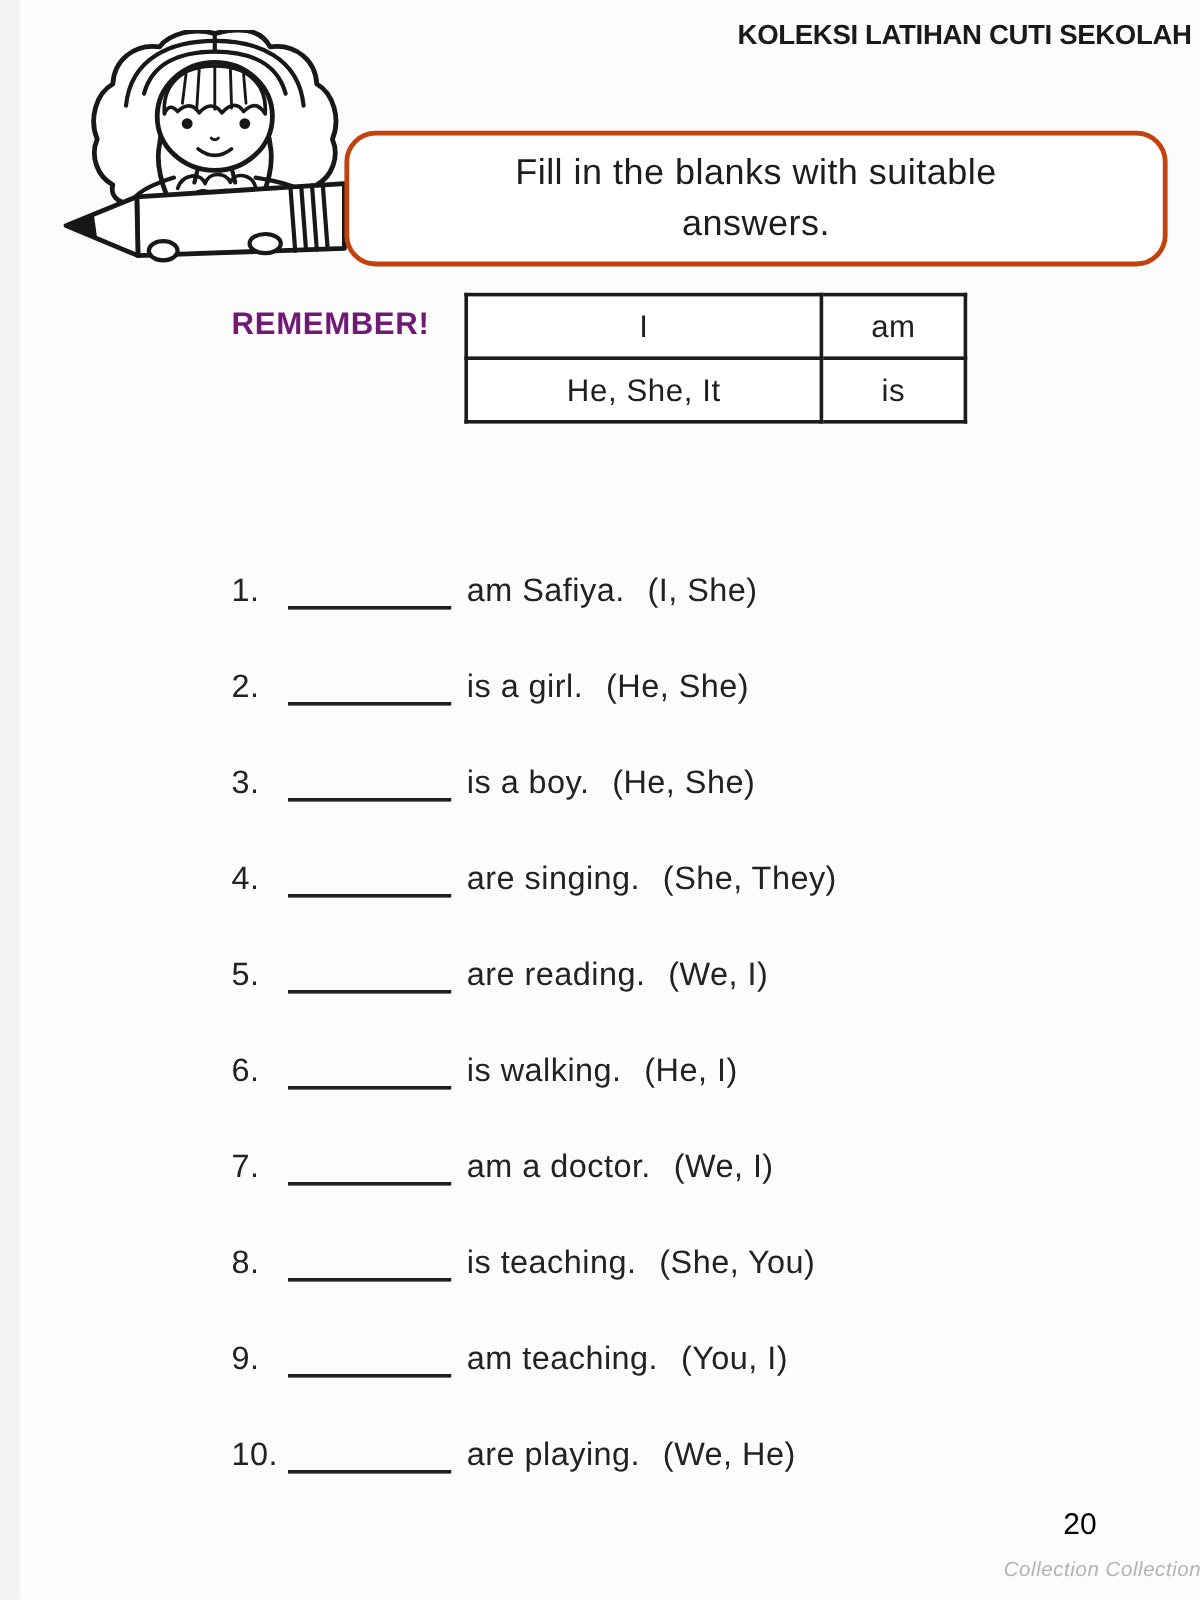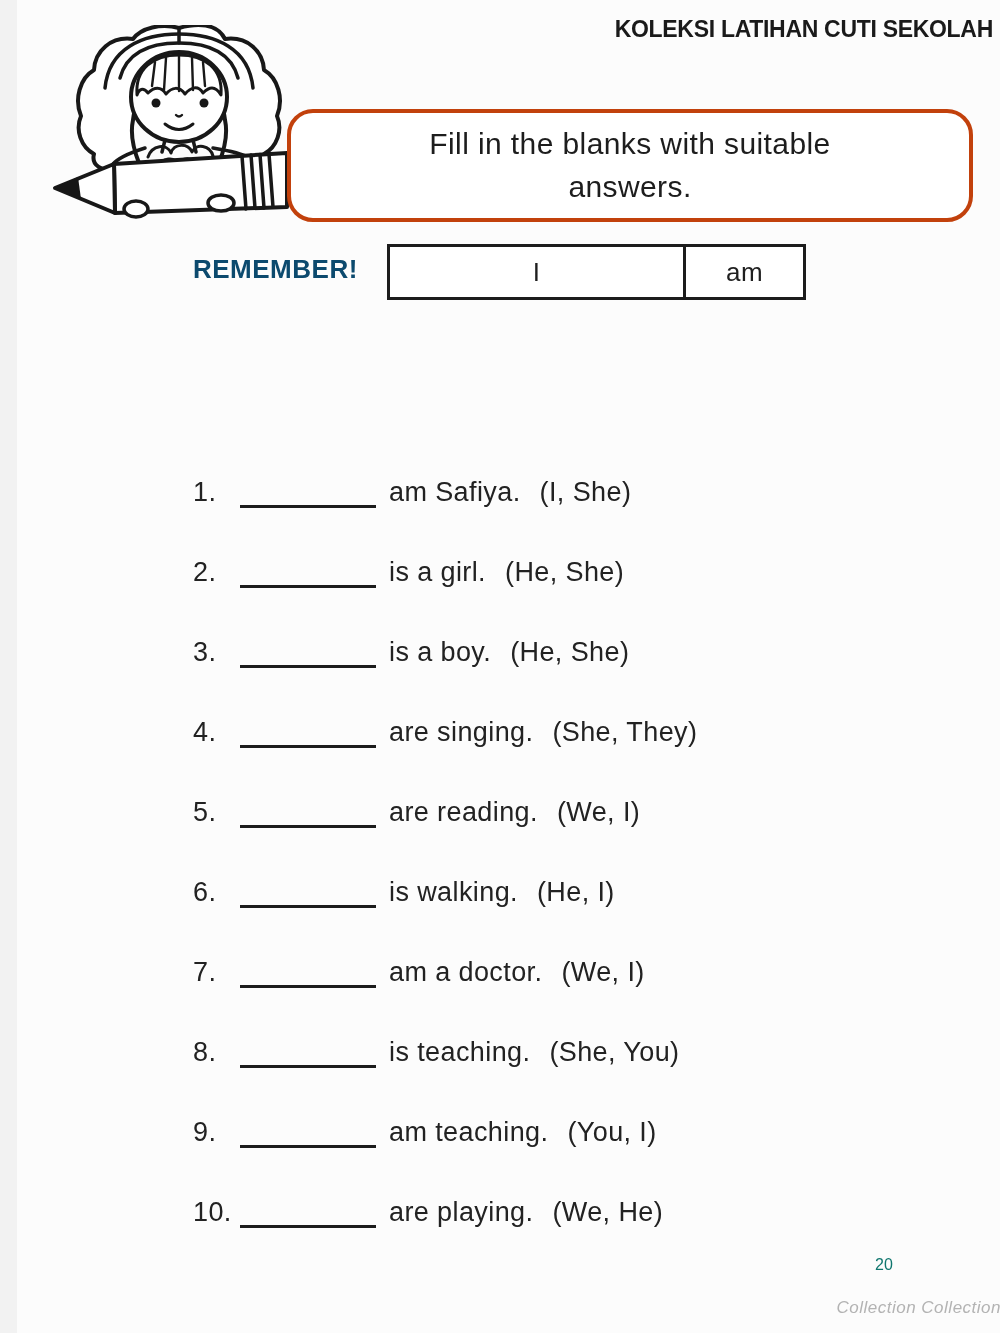--- a/index.html
+++ b/index.html
@@ -31,21 +31,21 @@
     background:#fff;border:4px solid #c2410c;border-radius:26px;
     display:flex;align-items:center;justify-content:center;z-index:2;
   }
   .title-box span{
     display:block;max-width:480px;text-align:center;
     font-size:30px;line-height:1.42;color:#1d1d1d;letter-spacing:0.4px;
   }
   
   .remember-label{
     position:absolute;left:176px;top:254px;
-    font-size:26px;letter-spacing:0.5px;color:#0c4a6e;font-weight:600;
+    font-size:26px;letter-spacing:0.5px;color:#701a75;font-weight:600;
   }
   .remember-table{
     position:absolute;left:370px;top:244px;
     border-collapse:collapse;background:#fff;
   }
   .remember-table td{
     border:3px solid #1c1c1c;
     height:50px;text-align:center;vertical-align:middle;
     font-size:26px;letter-spacing:0.5px;color:#1f1f1f;padding:0 8px;
   }
@@ -62,22 +62,22 @@
   }
   .q-num{display:inline-block;width:47px;flex:0 0 47px;}
   .q-blank{
     display:inline-block;width:136px;flex:0 0 136px;height:26px;
     border-bottom:3px solid #1c1c1c;margin-right:13px;cursor:text;
   }
   .q-text{margin-right:19px;}
   .q-choices{}
   
   .page-number{
-    position:absolute;left:858px;top:1256px;width:50px;
-    font-size:16px;color:#0f766e;
+    position:absolute;left:858px;top:1256px;width:50px;text-align:center;
+    font-size:25px;color:#000000;
   }
   .watermark{
     position:absolute;right:16px;top:1298px;
     font-size:17px;font-style:italic;color:#b3b3b3;letter-spacing:0.5px;
   }
   svg .ln{fill:none;stroke:#181818;stroke-width:3.5;stroke-linecap:round;stroke-linejoin:round;}
   svg .fw{fill:#ffffff;stroke:#181818;stroke-width:4;stroke-linecap:round;stroke-linejoin:round;}
   svg .thin{fill:none;stroke:#181818;stroke-width:2.4;stroke-linecap:round;}
 </style>
 </head>
@@ -154,20 +154,24 @@
   </div>
 
   <div class="remember-label">REMEMBER!</div>
 
   <table class="remember-table">
     <tbody>
       <tr>
         <td class="td-subject">I</td>
         <td class="td-verb">am</td>
       </tr>
+      <tr>
+        <td class="td-subject">He, She, It</td>
+        <td class="td-verb">is</td>
+      </tr>
     </tbody>
   </table>
 
   <div class="questions">
 
     <div class="q-row">
       <span class="q-num">1.</span>
       <span class="q-blank"></span>
       <span class="q-text">am Safiya.</span>
       <span class="q-choices">(I, She)</span>

